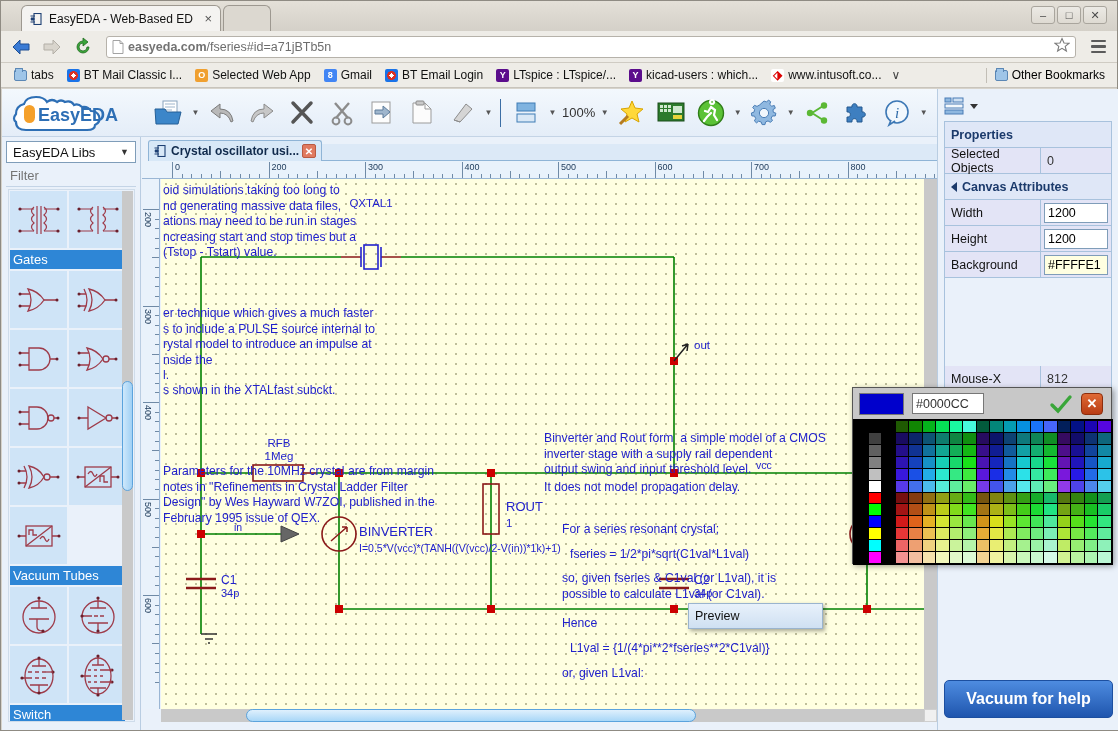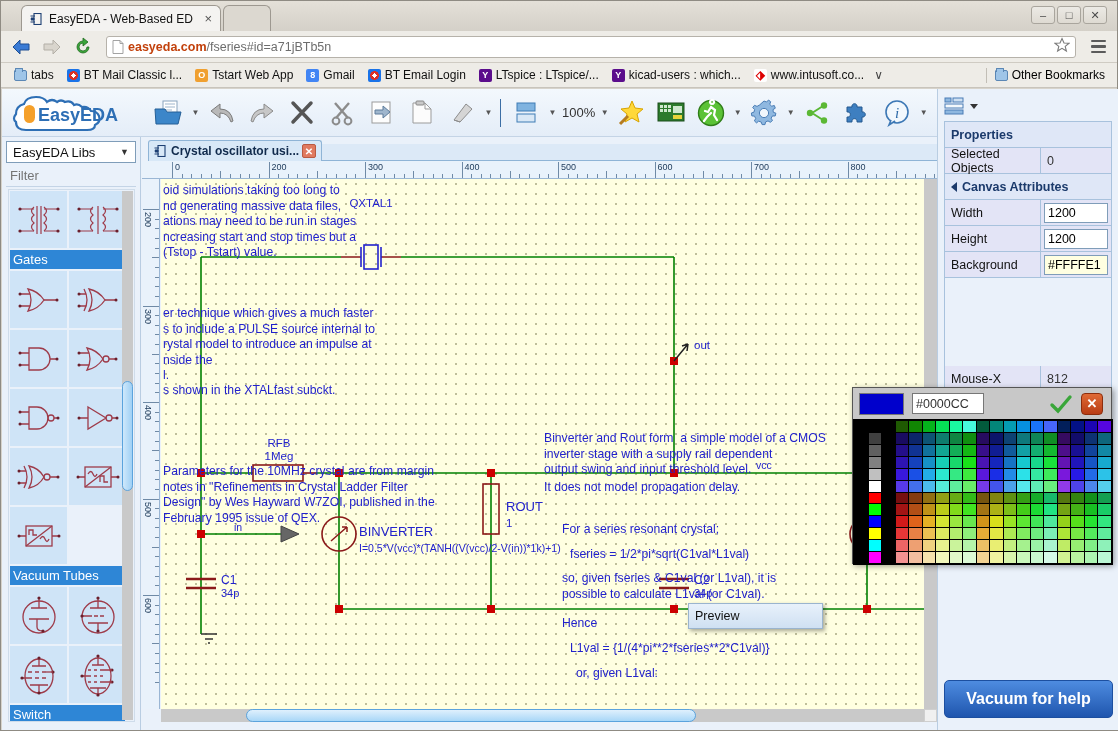--- a/index.html
+++ b/index.html
@@ -37,21 +37,21 @@
 
   
   #navbar { position:absolute; left:0; top:30px; width:100%; height:32px;
             background:#eeece7; border-bottom:1px solid #cfcbc3;
             display:flex; align-items:center; padding:0 8px; gap:7px;}
   .navbtn { width:24px; height:24px; display:flex; align-items:center; justify-content:center; }
   #urlbar { flex:1; height:22px; background:#fff; border:1px solid #b6b2aa;
             border-radius:3px; display:flex; align-items:center; padding:0 5px; gap:4px;
             margin-left:4px; margin-right:4px;}
   #urltext { font-size:12.5px; color:#6d6d6d; }
-  #urltext b { color:#c2410c; font-weight:bold; }
+  #urltext b { color:#737373; font-weight:bold; }
   #starbox { margin-left:auto; }
   #menubtn { width:22px; height:22px; display:flex; flex-direction:column;
              justify-content:center; gap:3px; align-items:center;}
   #menubtn i { display:block; width:15px; height:2.5px; background:#5b5b5b; border-radius:1px;}
 
   
   #bookmarks { position:absolute; left:0; top:62px; width:100%; height:25px;
                background:#eeece7; border-bottom:1px solid #c8c4bc;
                display:flex; align-items:center; padding:0 8px; gap:3px; font-size:12px;}
   .bm { display:flex; align-items:center; gap:4px; padding:2px 5px; white-space:nowrap;
@@ -274,21 +274,21 @@
     <div class="bm">
       <span class="bm-folder"></span>
       <span>tabs</span>
     </div>
     <div class="bm">
       <span class="fav fav-chrome"></span>
       <span>BT Mail Classic l...</span>
     </div>
     <div class="bm">
       <span class="fav fav-outlook">O</span>
-      <span>Tstart Web App</span>
+      <span>Selected Web App</span>
     </div>
     <div class="bm">
       <span class="fav fav-g">8</span>
       <span>Gmail</span>
     </div>
     <div class="bm">
       <span class="fav fav-chrome"></span>
       <span>BT Email Login</span>
     </div>
     <div class="bm">
@@ -969,21 +969,21 @@
         <div class="note" style="left:383px;top:252px;">Binverter and Rout form  a simple model of a CMOS
 inverter stage with a supply rail dependent
 output swing and input threshold level.</div>
         <div class="note" style="left:383px;top:301px;">It does not model propagation delay.</div>
         <div class="note" style="left:401px;top:343px;">For a series resonant crystal;</div>
         <div class="note" style="left:409px;top:368px;">fseries = 1/2*pi*sqrt(C1val*L1val)</div>
         <div class="note" style="left:401px;top:392px;">so, given fseries &amp; C1val (or L1val), it is
 possible to calculate L1val (or C1val).</div>
         <div class="note" style="left:401px;top:437px;">Hence</div>
         <div class="note" style="left:409px;top:462px;">L1val = {1/(4*pi**2*fseries**2*C1val)}</div>
-        <div class="note" style="left:415px;top:487px;">or, given L1val:</div>
+        <div class="note" style="left:401px;top:487px;">or, given L1val:</div>
 
         <div id="preview">Preview</div>
       </div>
 
       <div id="cvscrollV"></div>
       <div id="cvscrollH">
         <div id="cvthumbH"></div>
       </div>
       <div id="cvcorner"></div>
     </div>

